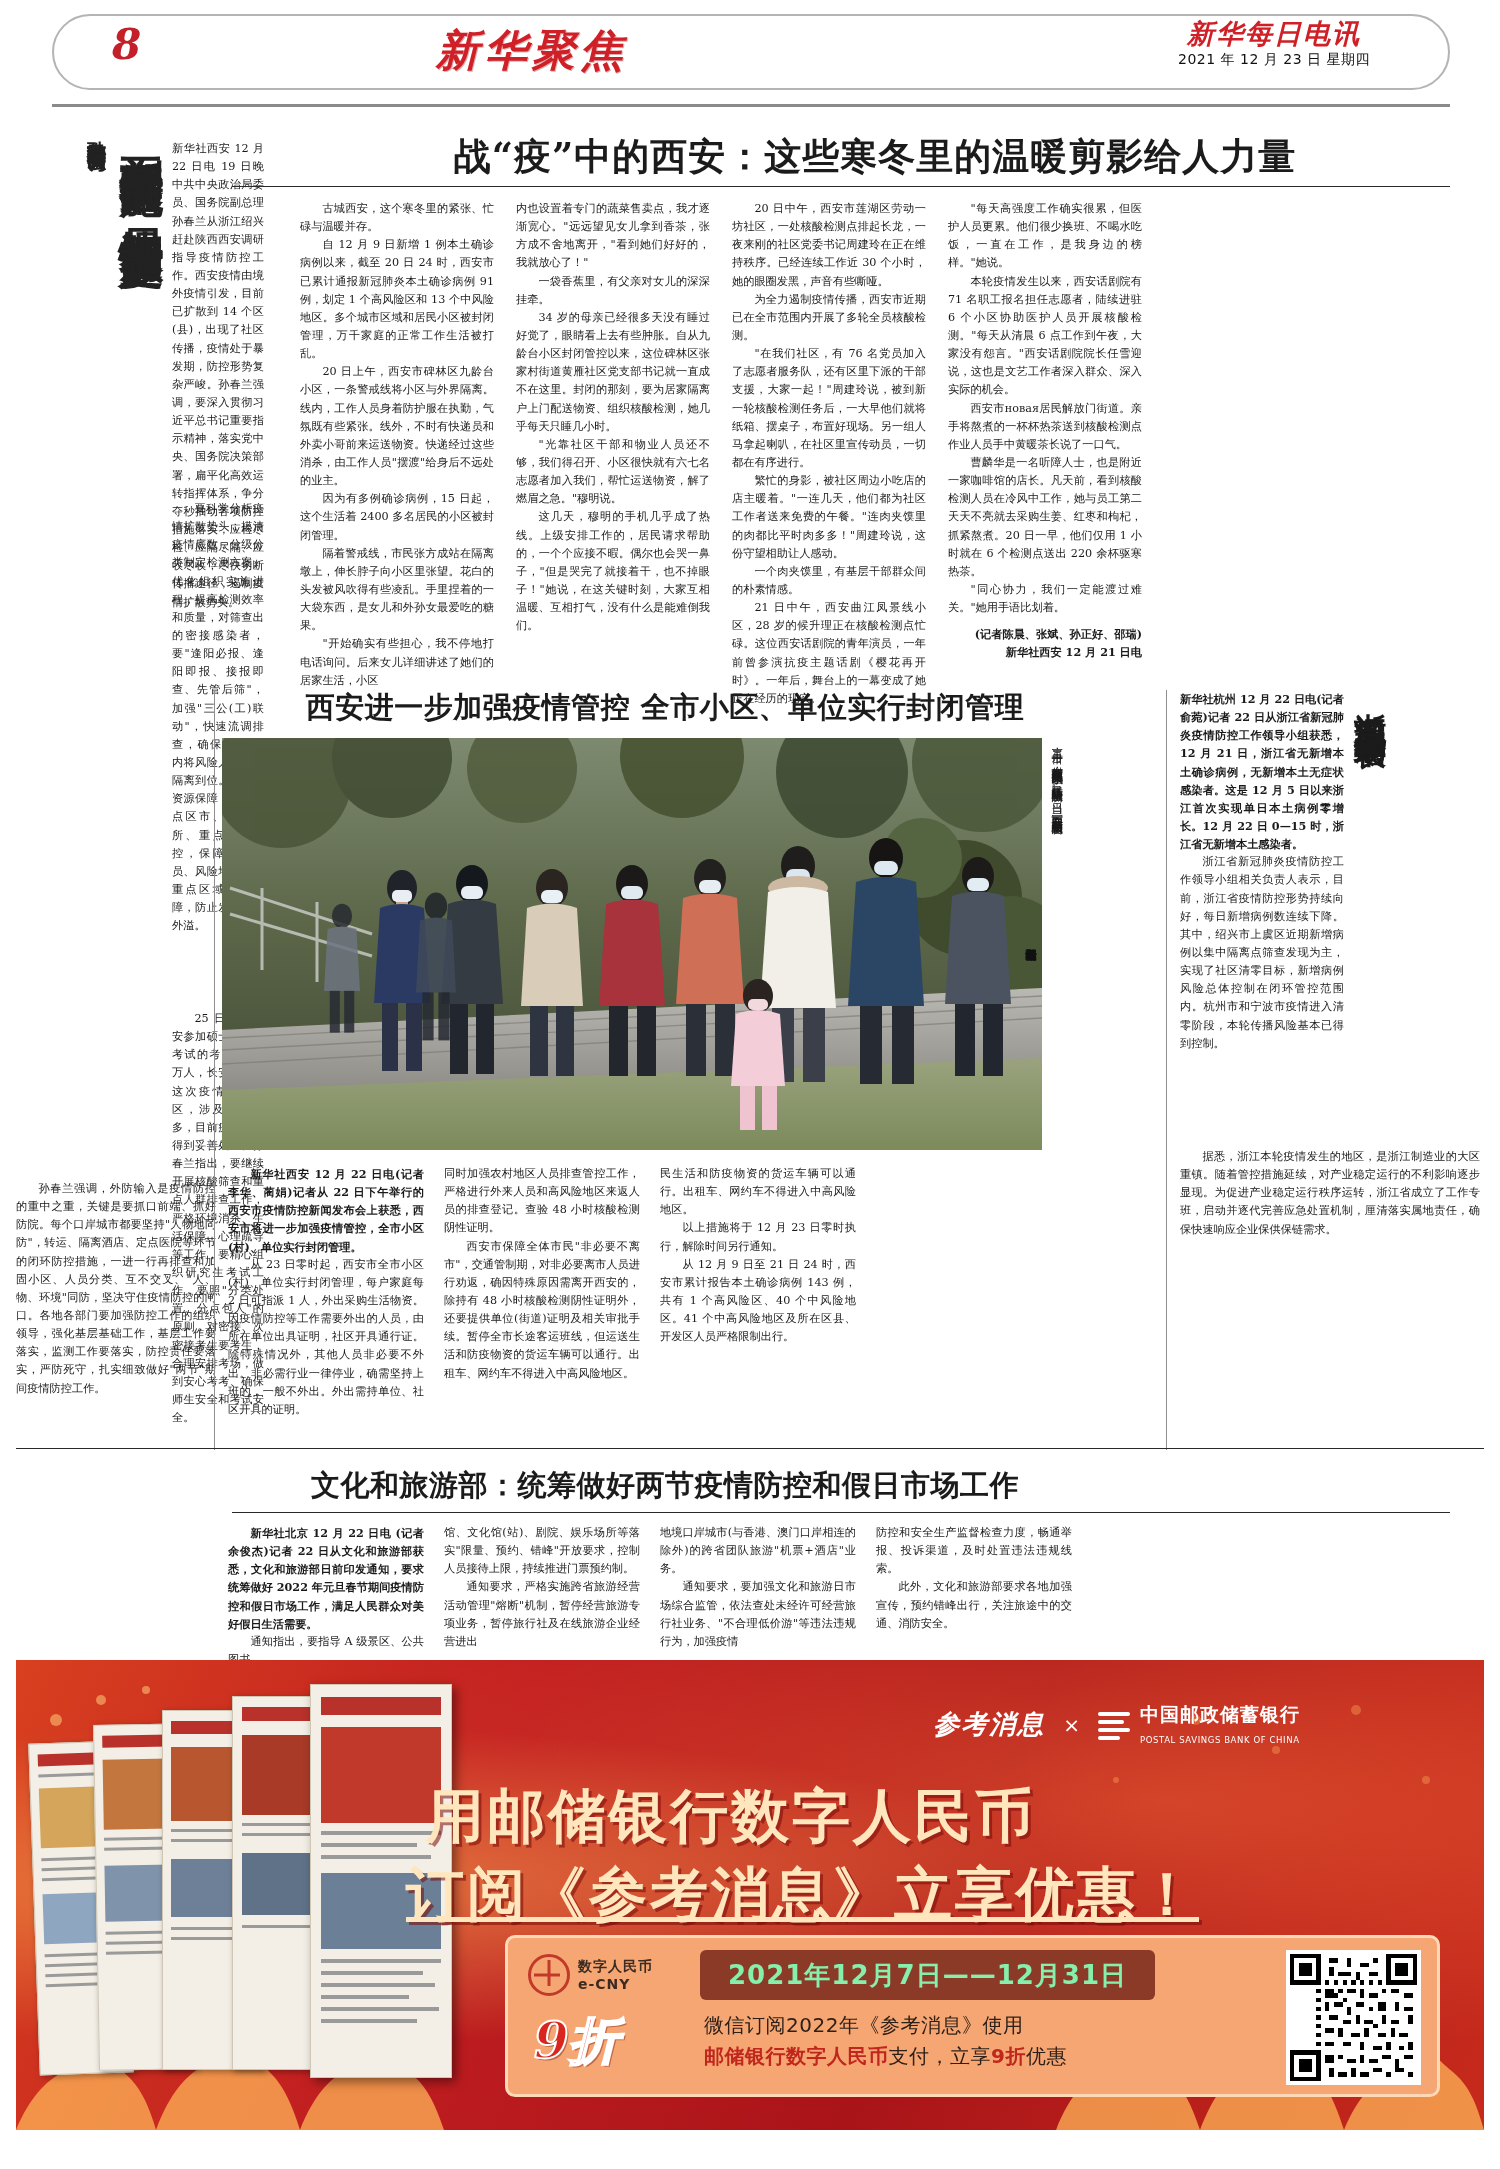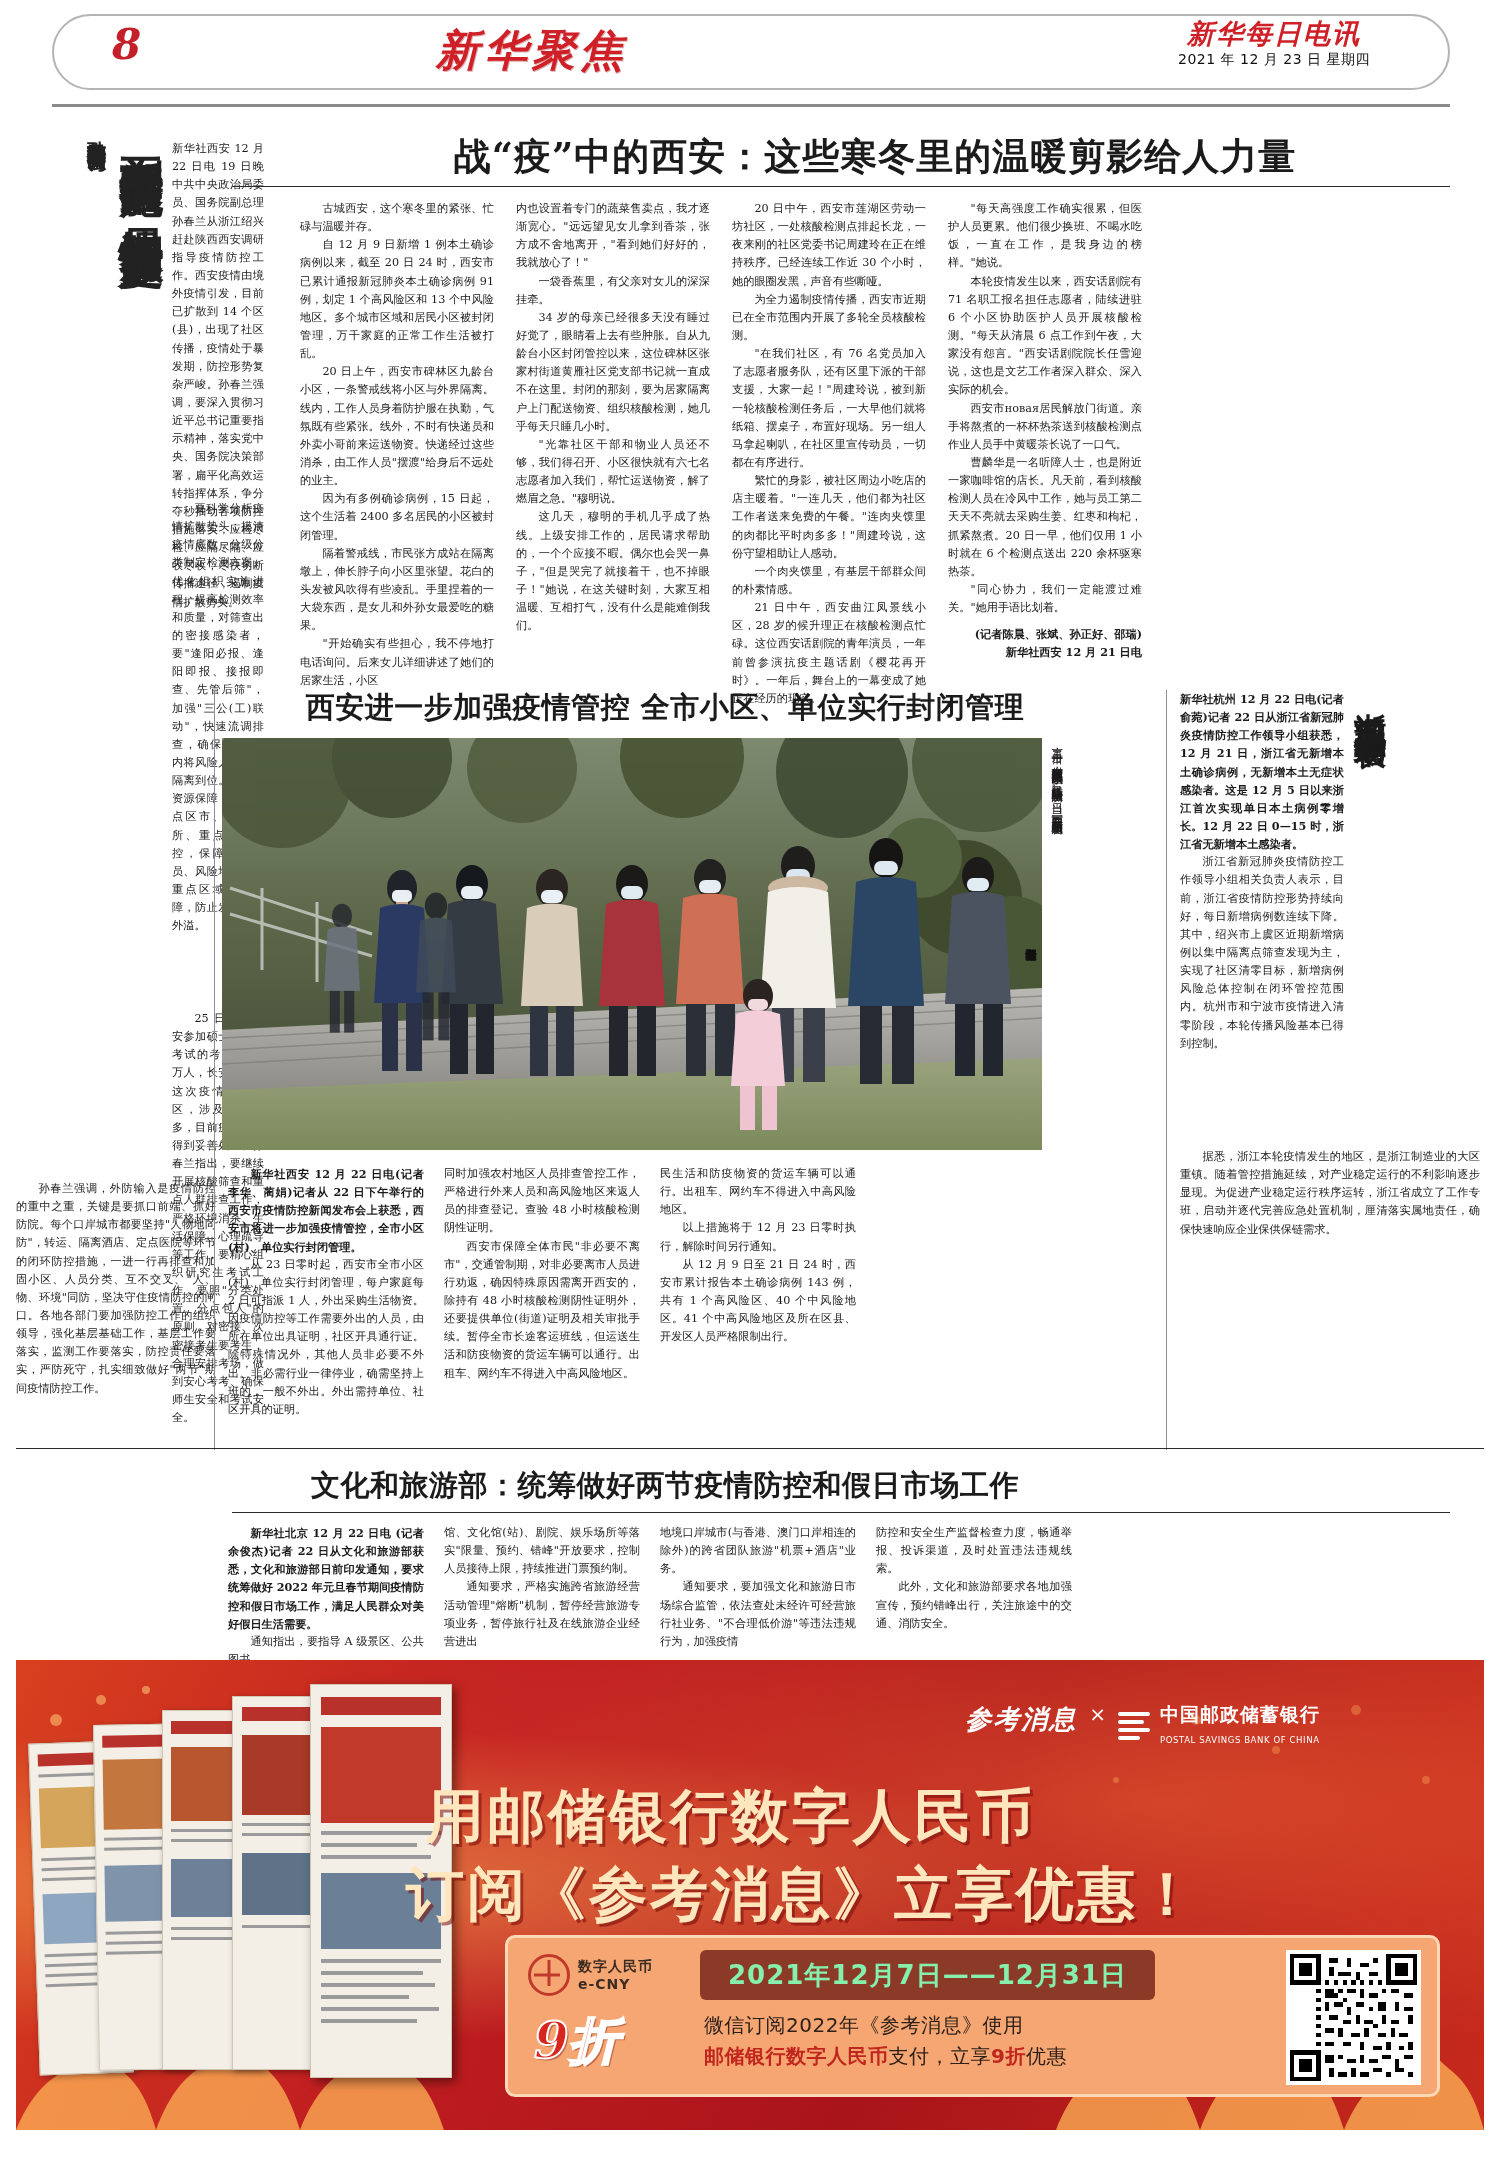--- a/index.html
+++ b/index.html
@@ -258,22 +258,22 @@
   .paper-card {
     position: absolute;
     background: #f3efe6;
     border: 1px solid #cfc6b4;
     box-shadow: 2px 2px 6px rgba(0,0,0,.35);
     overflow: hidden;
   }
   .paper-card .ph { background:#b9312b; }
   .paper-card .ln { background:#9a9a9a; }
   .ad-brandline {
-    position: absolute; right: 164px; top: 42px;
-    display: flex; gap: 12px;
+    position: absolute; right: 184px; top: 42px;
+    display: flex; align-items: center; gap: 18px;
   }
   .ad-brandline .ref {
     font-family: "DejaVu Serif","Liberation Serif",serif;
     font-style: italic; font-weight:700; color:#fff;
     font-size: 26px; letter-spacing: 2px;
   }
   .ad-brandline .x { color:#fff; font-size: 20px; }
   .psbc { display:flex; align-items:center; gap:8px; }
   .psbc .mark {
     width: 34px; height: 30px; position: relative;
@@ -286,21 +286,21 @@
   .ad-h1, .ad-h2 {
     position: absolute;
     font-family: "DejaVu Serif","Liberation Serif",serif;
     font-weight: 700;
     color: #ffe6bd;
     white-space: nowrap;
     text-shadow: 3px 3px 0 rgba(120,10,10,.55);
     letter-spacing: 3px;
   }
   .ad-h1 { left: 410px; top: 118px; font-size: 58px; }
-  .ad-h2 { left: 390px; top: 196px; font-size: 58px; }
+  .ad-h2 { left: 390px; top: 196px; font-size: 58px; text-decoration: underline; }
 
   .ad-coupon {
     position: absolute;
     left: 505px; top: 1935px;
     width: 935px; height: 162px;
     background: #f6a672;
     border: 3px solid #ffd9b7;
     border-radius: 10px;
     box-sizing: border-box;
   }

